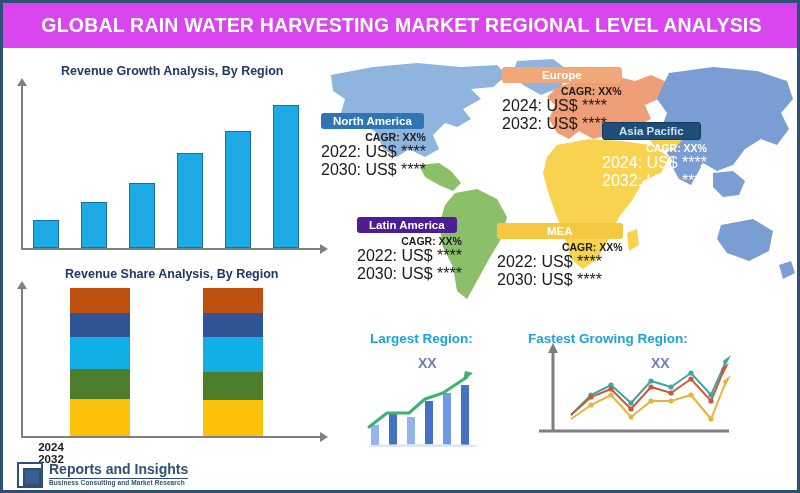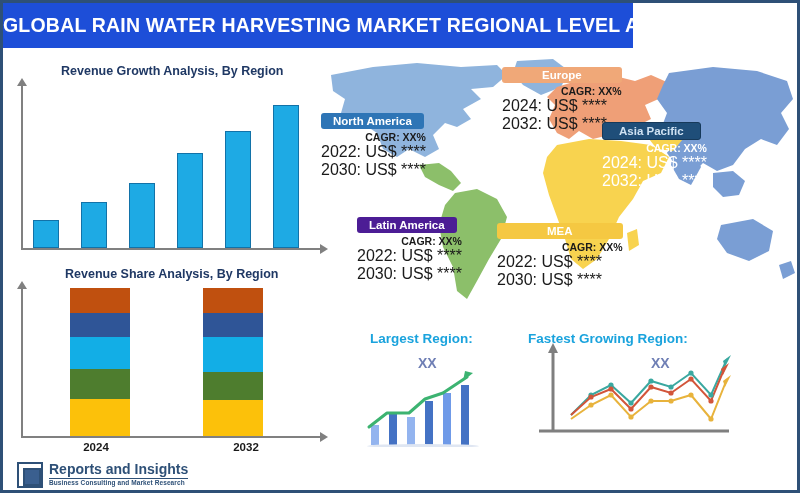--- a/index.html
+++ b/index.html
@@ -12,23 +12,23 @@
   .poster {
     position: relative;
     width: 800px; height: 493px;
     background: #ffffff;
     border: 3px solid #2e5077;
     overflow: hidden;
   }
   
   .header {
     position: absolute; left: 0; top: 0;
-    width: 630px; height: 45px;
-    background: #1d4ed8;
-    display: flex; align-items: center; justify-content: flex-start;
+    width: 797px; height: 45px;
+    background: #d946ef;
+    display: flex; align-items: center; justify-content: center;
   }
   .header-title {
     color: #ffffff;
     font-size: 19.5px;
     font-weight: bold;
     letter-spacing: .2px;
     white-space: nowrap;
   }
 
   
@@ -75,21 +75,21 @@
   
   #share-chart { position: absolute; left: 18px; top: 285px; width: 300px; height: 150px; }
   .stacks {
     position: absolute; left: 12px; right: 22px; bottom: 2px; top: 0;
     display: flex; align-items: flex-end; justify-content: space-around;
   }
   .stack { width: 60px; display: flex; flex-direction: column; }
   .seg { width: 100%; }
   .stack-labels {
     position: absolute; left: 12px; right: 34px; top: 438px;
-    display: flex; justify-content: space-around;
+    display: flex; justify-content: space-around; flex-direction: column;
   }
   .stack-label {
     width: 60px; text-align: center;
     font-size: 11.5px; font-weight: bold; color: #1a1a1a;
   }
 
   
   #map-area { position: absolute; left: 318px; top: 50px; width: 478px; height: 255px; }
   #map-svg { position: absolute; left: 0; top: 0; }
 

